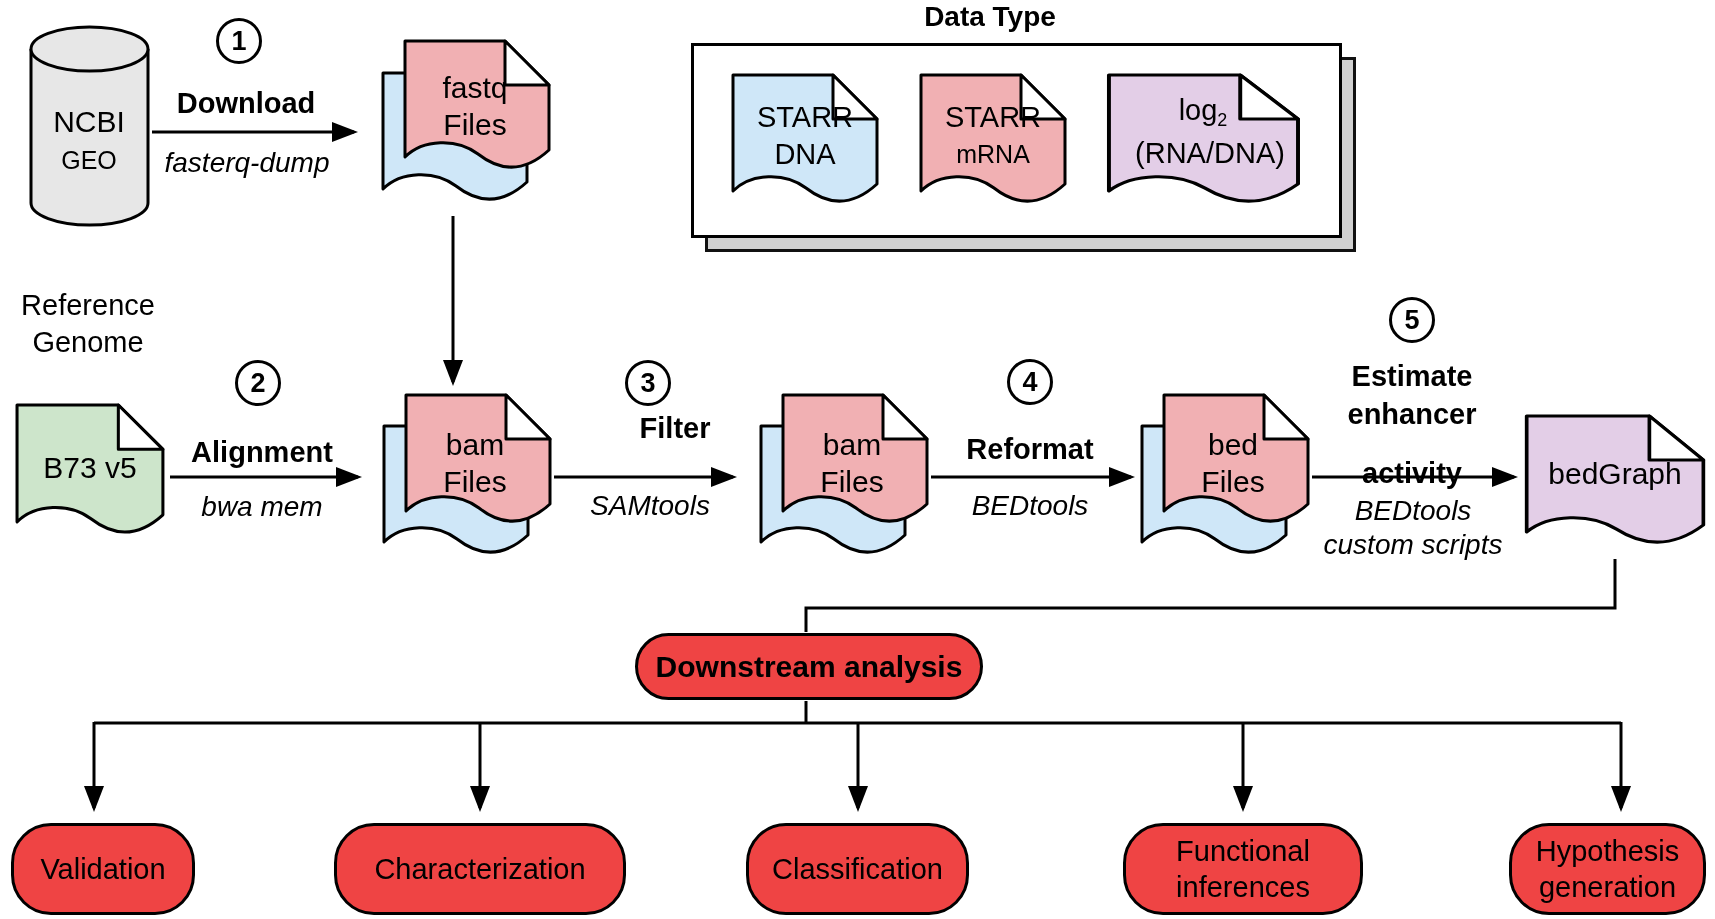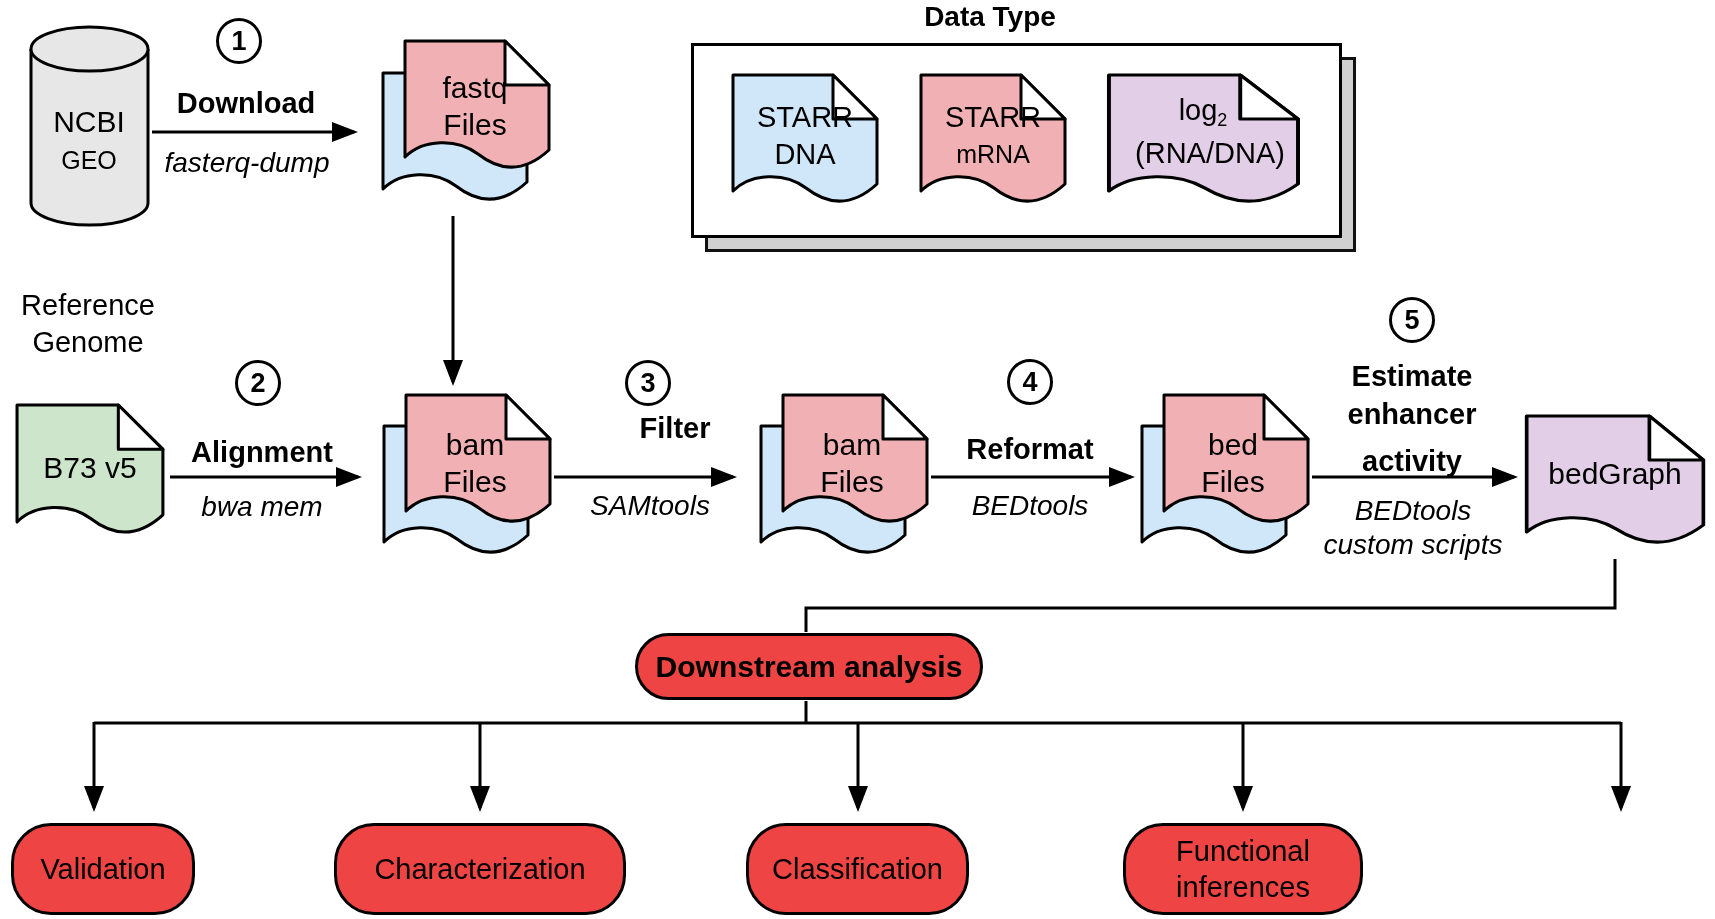--- a/index.html
+++ b/index.html
@@ -43,20 +43,24 @@
   </div>
   <div class="pill" style="left:334px;top:823px;width:292px;height:92px;border-radius:40px;">
     <span>Characterization</span>
   </div>
   <div class="pill" style="left:1123px;top:823px;width:240px;height:92px;border-radius:40px;">
     <span>Functional</span>
     <span>inferences</span>
   </div>
   <div class="pill" style="left:746px;top:823px;width:223px;height:92px;border-radius:40px;">
     <span>Classification</span>
+  </div>
+  <div class="pill" style="left:1509px;top:823px;width:197px;height:92px;border-radius:40px;">
+    <span>Hypothesis</span>
+    <span>generation</span>
   </div>
 
   <svg id="wires" viewBox="0 0 1715 919" xmlns="http://www.w3.org/2000/svg">
     <defs>
       <marker id="ah" markerUnits="userSpaceOnUse" markerWidth="26" markerHeight="20" refX="22" refY="10" orient="auto">
         <path d="M0,0 L26,10 L0,20 Z" fill="#000"></path>
       </marker>
       <g id="docshape">
         <path d="M3,3 H103 L147,47 V112 C123,134 99,134 76,116 C55,100 21,101 3,119 Z" stroke="#000" stroke-width="3" stroke-linejoin="round"></path>
         <path d="M103,3 L103,47 L147,47 Z" fill="#ffffff" stroke="#000" stroke-width="3" stroke-linejoin="round"></path>
@@ -155,19 +159,19 @@
   <div class="t it" style="left:1030px;top:506px;">BEDtools</div>
 
   <div class="t doc-label" style="left:1233px;top:444px;">bed</div>
   <div class="t doc-label" style="left:1233px;top:481px;">Files</div>
 
   <div class="badge" style="left:1412px;top:320px;">
       <span>5</span>
     </div>
   <div class="t bold" style="left:1412px;top:376px;">Estimate</div>
   <div class="t bold" style="left:1412px;top:414px;">enhancer</div>
-  <div class="t bold" style="left:1412px;top:461px;">activity</div>
+  <div class="t bold" style="left:1412px;top:473px;">activity</div>
   <div class="t it" style="left:1413px;top:511px;">BEDtools</div>
   <div class="t it" style="left:1413px;top:545px;">custom scripts</div>
 
   <div class="t doc-label" style="left:1615px;top:473px;">bedGraph</div>
 
 </div>
 
 </body></html>

